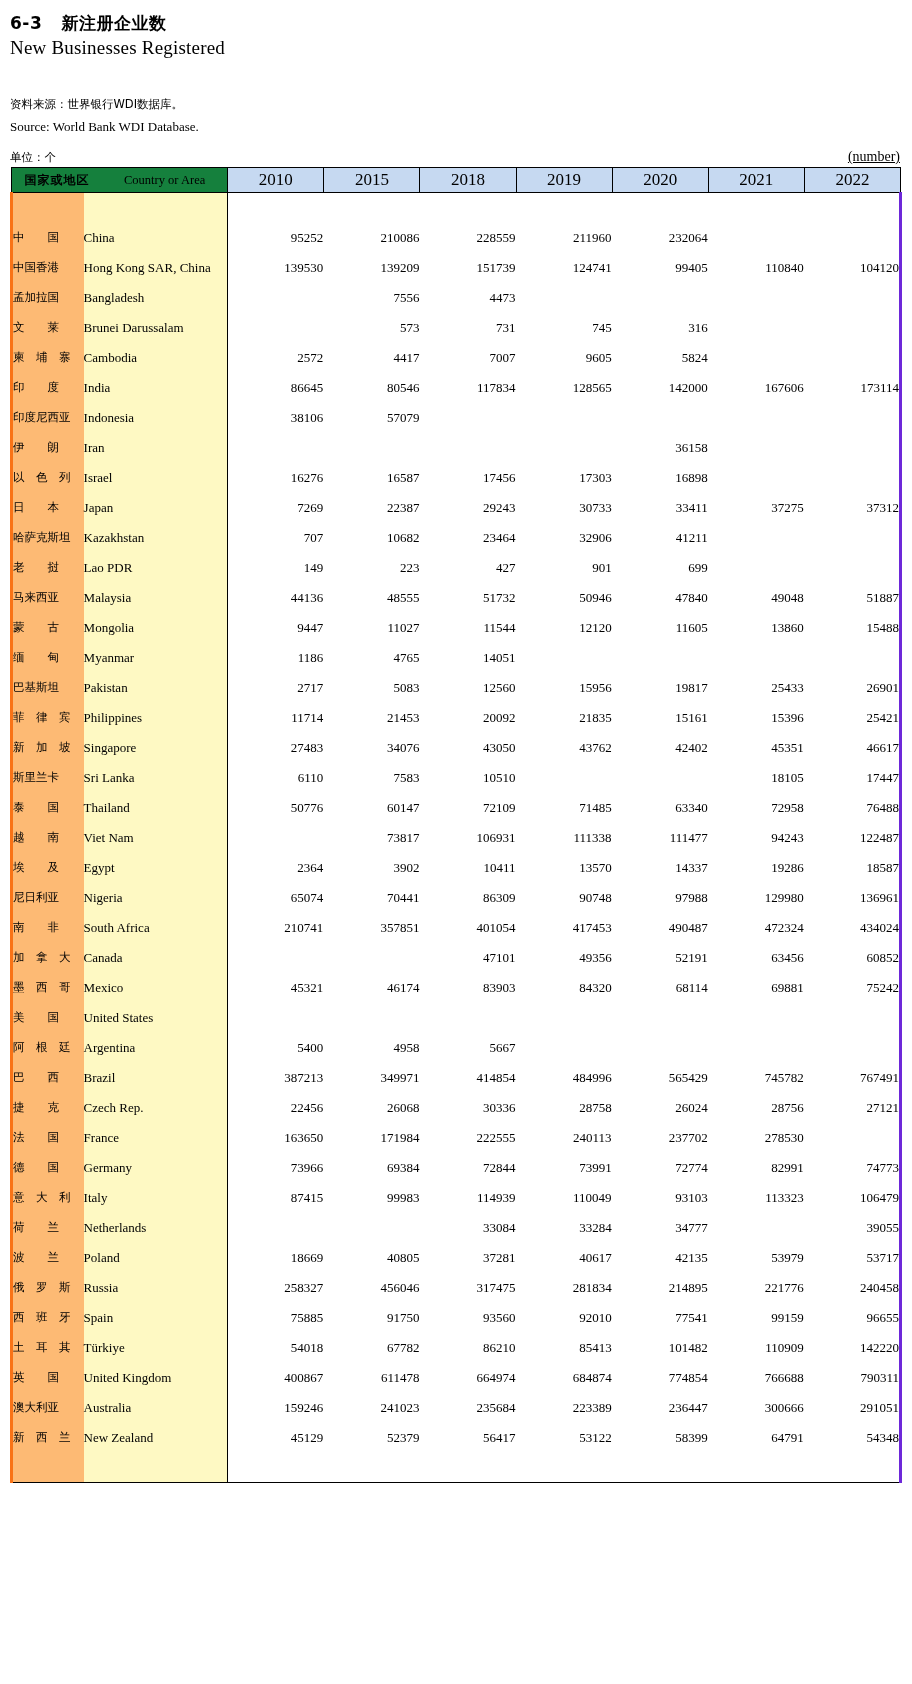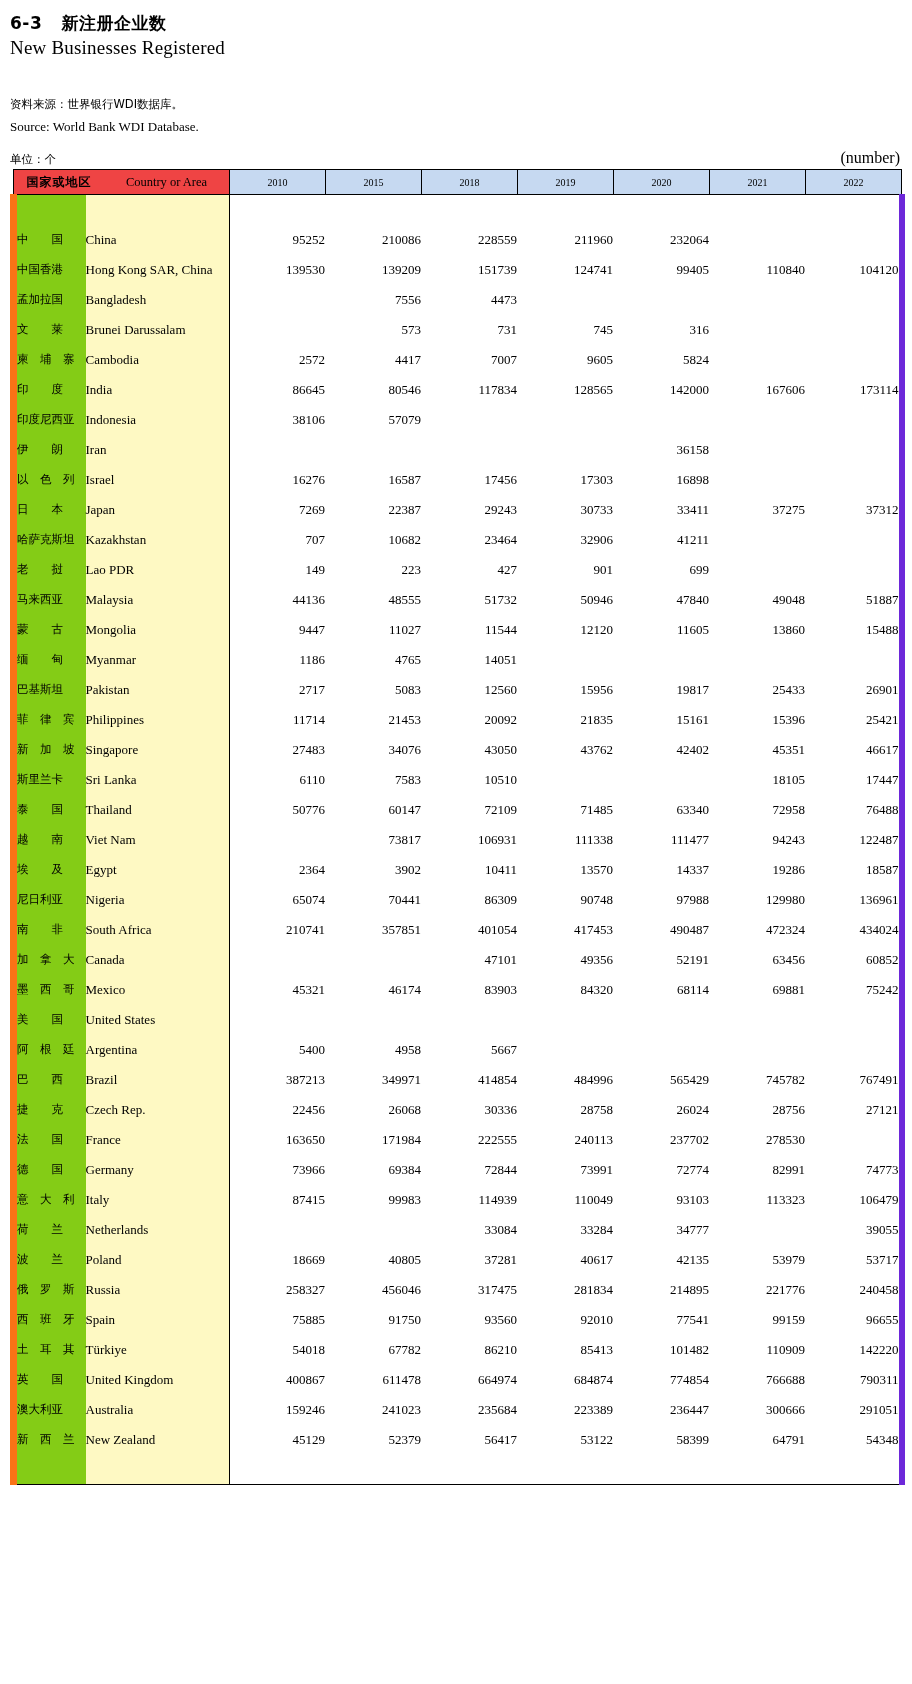--- a/index.html
+++ b/index.html
@@ -52,44 +52,45 @@
     margin-top: 14px;
     margin-bottom: 2px;
     padding-right: 2px;
   }
   .unit-cn {
     font-family: "DejaVu Sans", sans-serif;
     font-size: 11.5px;
   }
   .unit-en {
     font-family: "Liberation Serif", serif;
-    font-size: 16px;
+    font-size: 14px;
+    text-decoration: underline;
   }
   table.data {
     border-collapse: collapse;
     width: 892px;
     table-layout: fixed;
   }
   table.data th, table.data td {
     padding: 0;
     margin: 0;
   }
   
   .hdr th {
     background: #c6d9f1;
     border: 1px solid #000000;
     height: 24px;
     font-family: "Liberation Serif", serif;
-    font-size: 10px;
+    font-size: 17px;
     font-weight: normal;
     text-align: center;
     vertical-align: middle;
   }
   .hdr th.namecol {
-    background: #ef4444;
+    background: #15803d;
     font-size: 12.5px;
   }
   .hdr th .cn {
     font-family: "DejaVu Sans", sans-serif;
     font-size: 12px;
     font-weight: bold;
     letter-spacing: 1px;
   }
   .hdr th .en {
     font-family: "Liberation Serif", serif;
@@ -99,22 +100,22 @@
     display: flex;
     align-items: center;
     height: 100%;
   }
   .hdr .namecol-inner .cn { width: 90px; text-align: center; }
   .hdr .namecol-inner .en { flex: 1; text-align: center; }
 
   
   tbody tr { height: 30px; }
   td.cn {
-    background: #84cc16;
-    border-left: 7px solid #f97316;
+    background: #fdba74;
+    border-left: 3px solid #f97316;
     font-family: "DejaVu Sans", sans-serif;
     font-size: 11.5px;
     padding-left: 6px;
     width: 72px;
     white-space: pre;
     vertical-align: middle;
   }
   td.en {
     background: #fef9c3;
     border-right: 1px solid #000000;
@@ -126,21 +127,21 @@
   }
   td.num {
     font-family: "Liberation Serif", serif;
     font-size: 13px;
     text-align: right;
     padding-right: 14px;
     vertical-align: middle;
     border-left: 1px solid #ffffff;
   }
   td.num.firstnum { border-left: 1px solid #000000; }
-  td.num.lastnum { border-right: 6px solid #6d28d9; }
+  td.num.lastnum { border-right: 3px solid #6d28d9; }
   tbody tr:first-child td { padding-top: 0; }
   .spacer-row td { height: 22px; border-bottom: none; }
   .bottom-row td { height: 28px; }
   tbody tr:last-child td.cn, tbody tr:last-child td.en { border-bottom: 1px solid #000000; }
   tbody tr:last-child td.num { border-bottom: 1px solid #000000; }
 </style>
 </head>
 <body>
 
 <div class="page">

